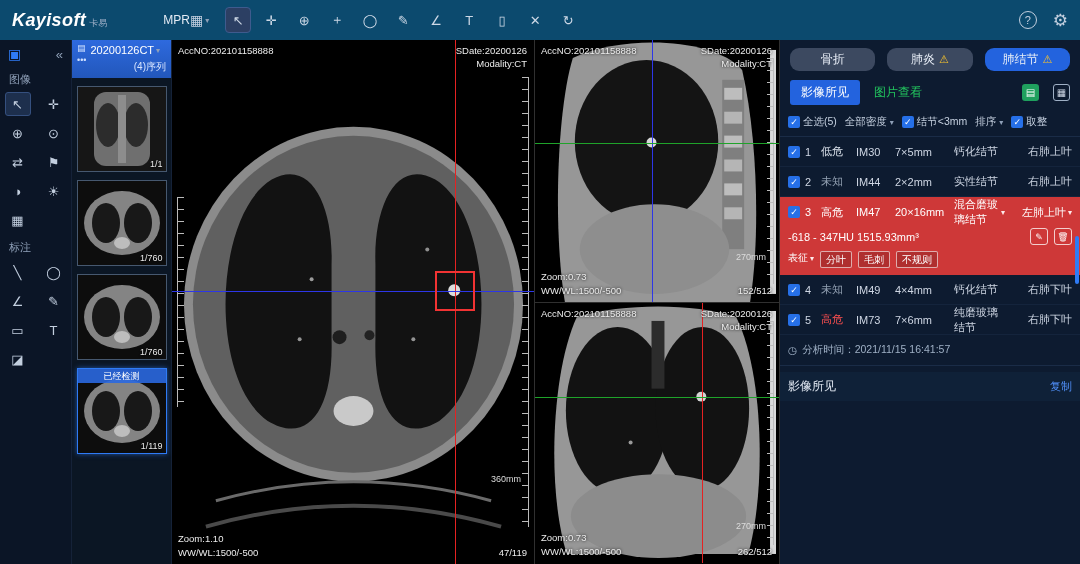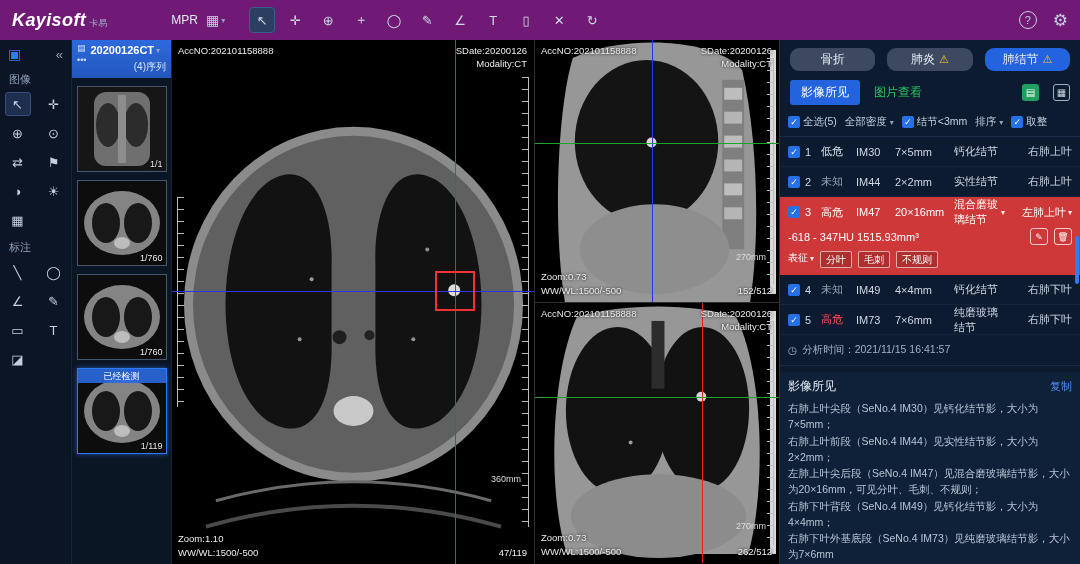--- a/index.html
+++ b/index.html
@@ -1,19 +1,19 @@
 <!DOCTYPE html>
 <html><head>
 <meta charset="utf-8">
 <style>
 *{margin:0;padding:0;box-sizing:border-box}
 body{background:#000;font-family:"Liberation Sans","DejaVu Sans",sans-serif}
 .app{width:1080px;height:564px;position:relative;overflow:hidden;background:#0a1322;color:#d7dfea}
 
-.topbar{height:40px;background:#701a75;display:flex;align-items:center;padding:0 12px;gap:8px}
+.topbar{height:40px;background:#0c4a6e;display:flex;align-items:center;padding:0 12px;gap:0}
 .logo{display:flex;align-items:baseline}
 .logo-main{font-size:18px;font-weight:bold;font-style:italic;color:#fff;letter-spacing:.4px}
 .logo-cn{font-size:9px;color:#9fb0c8;margin-left:3px}
 .mpr{font-size:12px;color:#e3eaf4;margin-left:56px}
 .layout-btn{display:flex;align-items:center;gap:2px;color:#c3cfdf;font-size:14px;background:none;border:0;cursor:pointer}
 .caret{font-size:8px;color:#8fa0b8}
 .tools{display:flex;gap:7px;margin-left:16px}
 .tool{width:26px;height:26px;background:transparent;border:1px solid transparent;border-radius:4px;color:#cdd8e6;font-size:13px;display:flex;align-items:center;justify-content:center;cursor:pointer}
 .tool.active{background:#2c3f63;border-color:#3f5b8e}
 .topbar-right{margin-left:auto;display:flex;gap:16px;align-items:center}
@@ -28,21 +28,21 @@
 .collapse{color:#8fa0b8;font-size:13px;background:none;border:0;cursor:pointer}
 .rail-sec{width:100%;padding:6px 9px 3px;font-size:11px;color:#8fa0b8}
 .rail-grid{display:grid;grid-template-columns:26px 26px;gap:5px 10px;margin:2px 0}
 .rtool{width:26px;height:24px;display:flex;align-items:center;justify-content:center;color:#c3cfdf;font-size:13px;background:none;border:1px solid transparent;border-radius:3px;cursor:pointer}
 .rtool.active{background:#1d2f4d;border-color:#35507f}
 
 .series{width:100px;background:#0b1624;border-right:1px solid #152238;display:flex;flex-direction:column}
 .series-head{background:linear-gradient(#2e6ade,#2257bb);display:flex;padding:4px 5px;gap:4px}
 .sh-icons{display:flex;flex-direction:column;gap:3px;color:#cfe0ff;font-size:9px;line-height:1}
 .sh-main{flex:1}
-.sh-id{font-size:11px;color:#fff;font-weight:bold;display:flex;align-items:center;gap:2px;white-space:nowrap}
+.sh-id{font-size:11px;color:#fff;font-weight:normal;display:flex;align-items:center;gap:2px;white-space:nowrap}
 .sh-count{font-size:10px;color:#d7e4ff;text-align:right;margin-top:4px}
 .thumb{width:90px;margin:8px auto 0;position:relative;border:1px solid #46586f;background:#4c1d95}
 .thumb.selected{border-color:#2f7bf5;box-shadow:0 0 5px rgba(47,123,245,.6)}
 .thumb svg{display:block;width:88px;height:84px}
 .thumb-label{position:absolute;right:3px;bottom:2px;font-size:9px;color:#e9e9e9;text-shadow:0 1px 2px #000}
 .thumb-badge{position:absolute;top:0;left:0;right:0;background:rgba(42,104,224,.9);font-size:9px;color:#fff;text-align:center;line-height:14px}
 
 .viewports{display:flex;background:#000}
 .vp{position:relative;overflow:hidden;background:#000}
 .vp svg{position:absolute;inset:0}
@@ -513,24 +513,19 @@
       <div class="time-row">
         <span>◷</span>
         <span>分析时间：2021/11/15 16:41:57</span>
       </div>
 
       <div class="sec">
         <div class="sec-head">
           <span class="sec-title">影像所见</span>
           <button class="copy">复制</button>
         </div>
-        <div class="sec-body">右肺上叶尖段（SeNo.4 IM30）见钙化结节影，大小为7×5mm；
-右肺上叶前段（SeNo.4 IM44）见实性结节影，大小为2×2mm；
-左肺上叶尖后段（SeNo.4 IM47）见混合磨玻璃结节影，大小为20×16mm，可见分叶、毛刺、不规则；
-右肺下叶背段（SeNo.4 IM49）见钙化结节影，大小为4×4mm；
-右肺下叶外基底段（SeNo.4 IM73）见纯磨玻璃结节影，大小为7×6mm</div>
       </div>
 
       <div class="ai-scrollbar"></div>
     </aside>
   </div>
 
 </div>
 
 </body></html>

